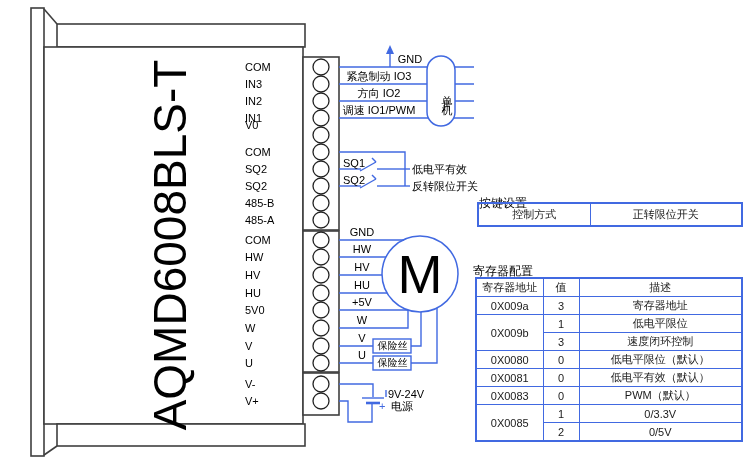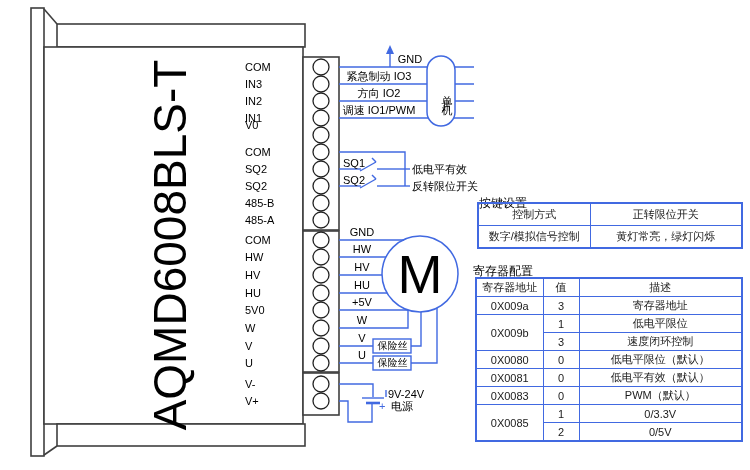--- a/index.html
+++ b/index.html
@@ -170,24 +170,20 @@
   <table class="tbl t1">
     <colgroup>
         <col style="width:112px">
         <col style="width:152px">
       </colgroup>
     <tbody>
         <tr>
       <th>控制方式</th>
       <th>正转限位开关</th>
     </tr>
-    <tr>
-      <td>数字/模拟信号控制</td>
-      <td>黄灯常亮，绿灯闪烁</td>
-    </tr>
   </tbody>
     </table>
 
   <div class="title" style="left:473px;top:263px">寄存器配置</div>
   <table class="tbl t2">
     <colgroup>
         <col style="width:67px">
         <col style="width:36px">
         <col style="width:163px">
       </colgroup>

